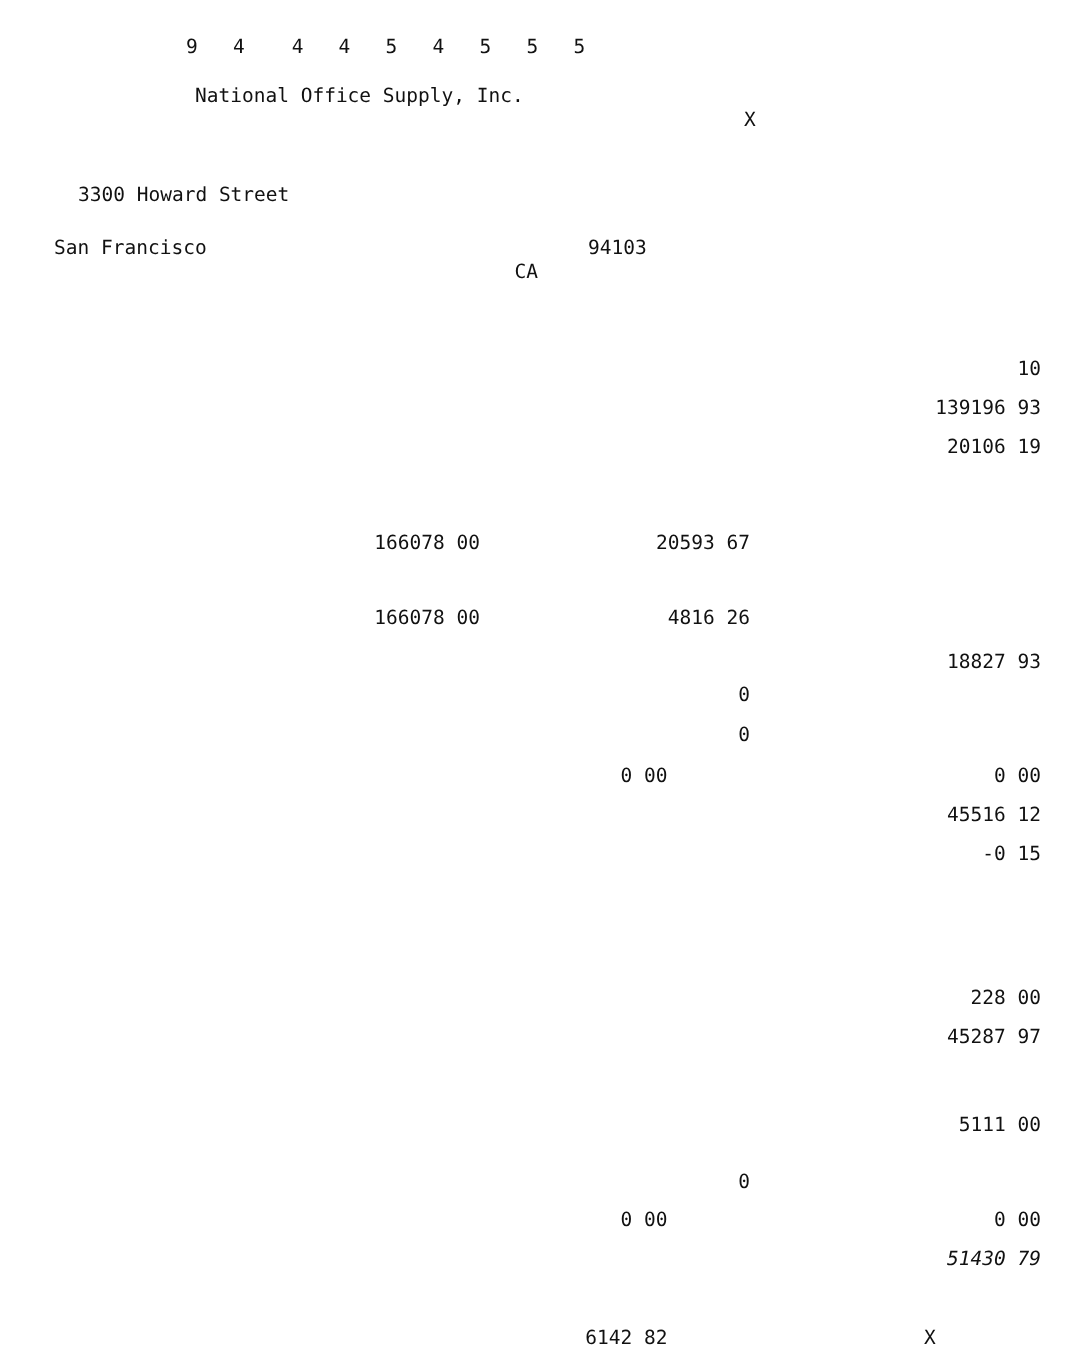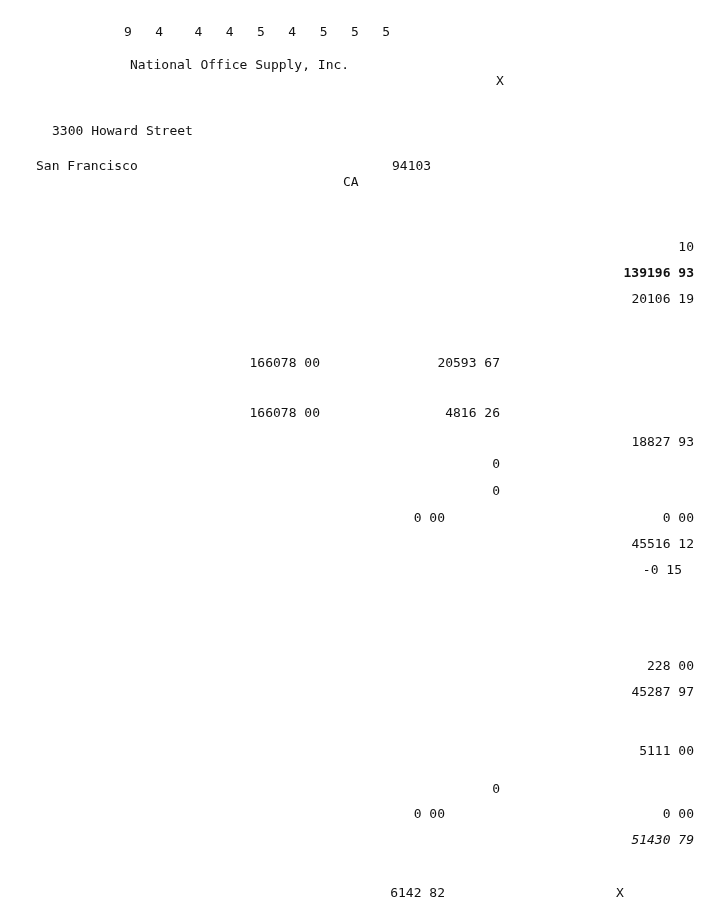--- a/index.html
+++ b/index.html
@@ -53,21 +53,21 @@
   <div class="cell left" style="left:52px; top:123px; width:320px;">3300 Howard Street</div>
 
   <div class="cell left" style="left:36px; top:158px; width:260px;">San Francisco</div>
 
   <div class="cell left" style="left:303px; top:174px; width:40px;margin-left:40px;">CA</div>
 
   <div class="cell left" style="left:392px; top:158px; width:80px;">94103</div>
 
   <div class="cell right" style="left:500px; top:239px; width:194px;">10</div>
 
-  <div class="cell right" style="left:500px; top:265px; width:194px;font-weight:bold;">139196 93</div>
+  <div class="cell right" style="left:500px; top:265px; width:194px;">139196 93</div>
 
   <div class="cell right" style="left:500px; top:291px; width:194px;">20106 19</div>
 
   <div class="cell right" style="left:130px; top:355px; width:190px;">166078 00</div>
 
   <div class="cell right" style="left:340px; top:355px; width:160px;">20593 67</div>
 
   <div class="cell right" style="left:130px; top:405px; width:190px;">166078 00</div>
 
   <div class="cell right" style="left:340px; top:405px; width:160px;">4816 26</div>
@@ -77,21 +77,21 @@
   <div class="cell right" style="left:340px; top:456px; width:160px;">0</div>
 
   <div class="cell right" style="left:340px; top:483px; width:160px;">0</div>
 
   <div class="cell right" style="left:290px; top:510px; width:155px;">0 00</div>
 
   <div class="cell right" style="left:500px; top:510px; width:194px;">0 00</div>
 
   <div class="cell right" style="left:500px; top:536px; width:194px;">45516 12</div>
 
-  <div class="cell right" style="left:488px; top:562px; width:194px;">-0 15</div>
+  <div class="cell right" style="left:500px; top:562px; width:194px;">-0 15</div>
 
 
   <div class="cell right" style="left:500px; top:658px; width:194px;">228 00</div>
 
   <div class="cell right" style="left:500px; top:684px; width:194px;">45287 97</div>
 
 
   <div class="cell right" style="left:500px; top:743px; width:194px;">5111 00</div>
 
   <div class="cell right" style="left:340px; top:781px; width:160px;">0</div>

